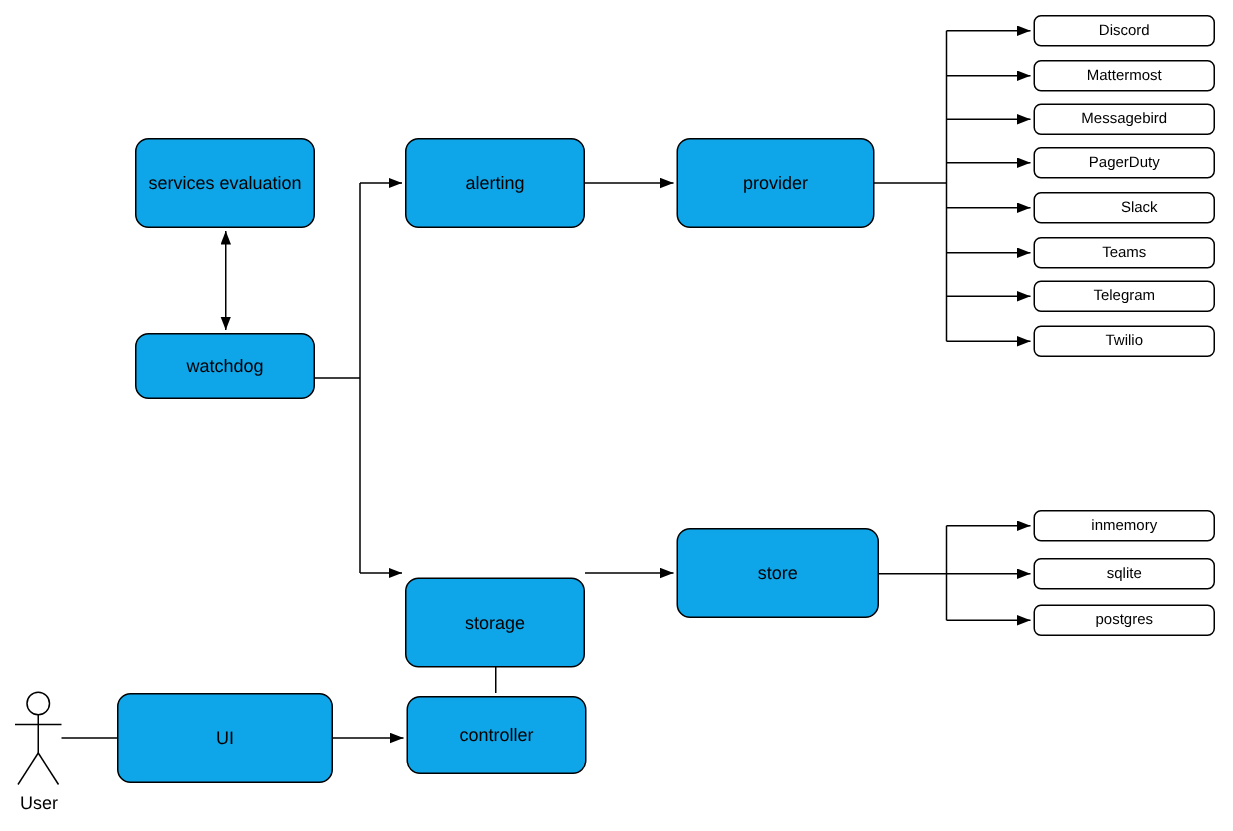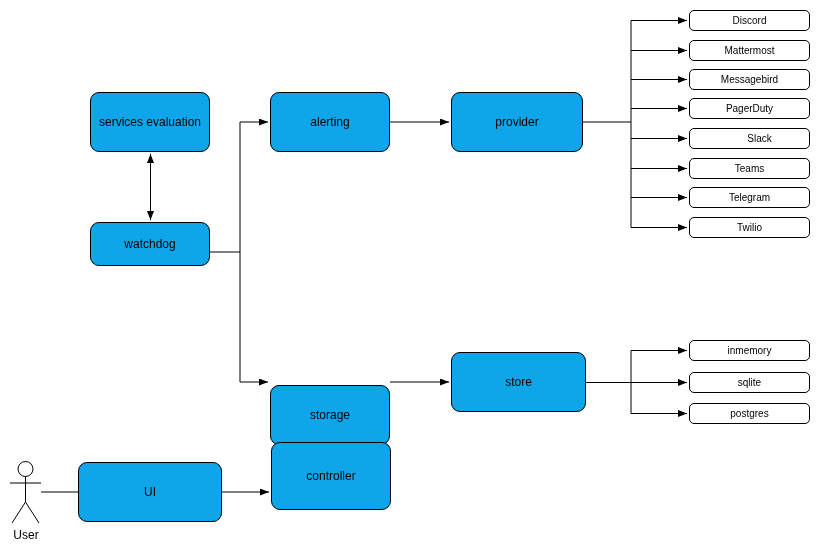--- a/index.html
+++ b/index.html
@@ -53,21 +53,21 @@
     text-align: center;
   }
   
   #n-services  { left: 90px;  top: 92px;  width: 120px; height: 60px; }
   #n-watchdog  { left: 90px;  top: 222px; width: 120px; height: 44px; }
   #n-alerting  { left: 270px; top: 92px;  width: 120px; height: 60px; }
   #n-provider  { left: 451px; top: 92px;  width: 132px; height: 60px; }
   #n-storage   { left: 270px; top: 352px; width: 120px; height: 60px; margin-top: 33px; }
   #n-store     { left: 451px; top: 352px; width: 135px; height: 60px; }
   #n-ui        { left: 78px;  top: 462px; width: 144px; height: 60px; }
-  #n-controller{ left: 271px; top: 442px; width: 120px; height: 68px; }
+  #n-controller{ left: 271px; top: 464px; width: 120px; height: 52px; }
   
   #p-0 { top: 10px; }  #p-1 { top: 40px; }  #p-2 { top: 69px; }  #p-3 { top: 98px; }
   #p-4 { top: 128px; padding-left: 20px; } #p-5 { top: 158px; text-align: center; } #p-6 { top: 187px; } #p-7 { top: 217px; }
   
   #s-0 { top: 340px; } #s-1 { top: 372px; } #s-2 { top: 403px; }
   .actor-label {
     position: absolute;
     left: 0px;
     top: 528px;
     width: 52px;

